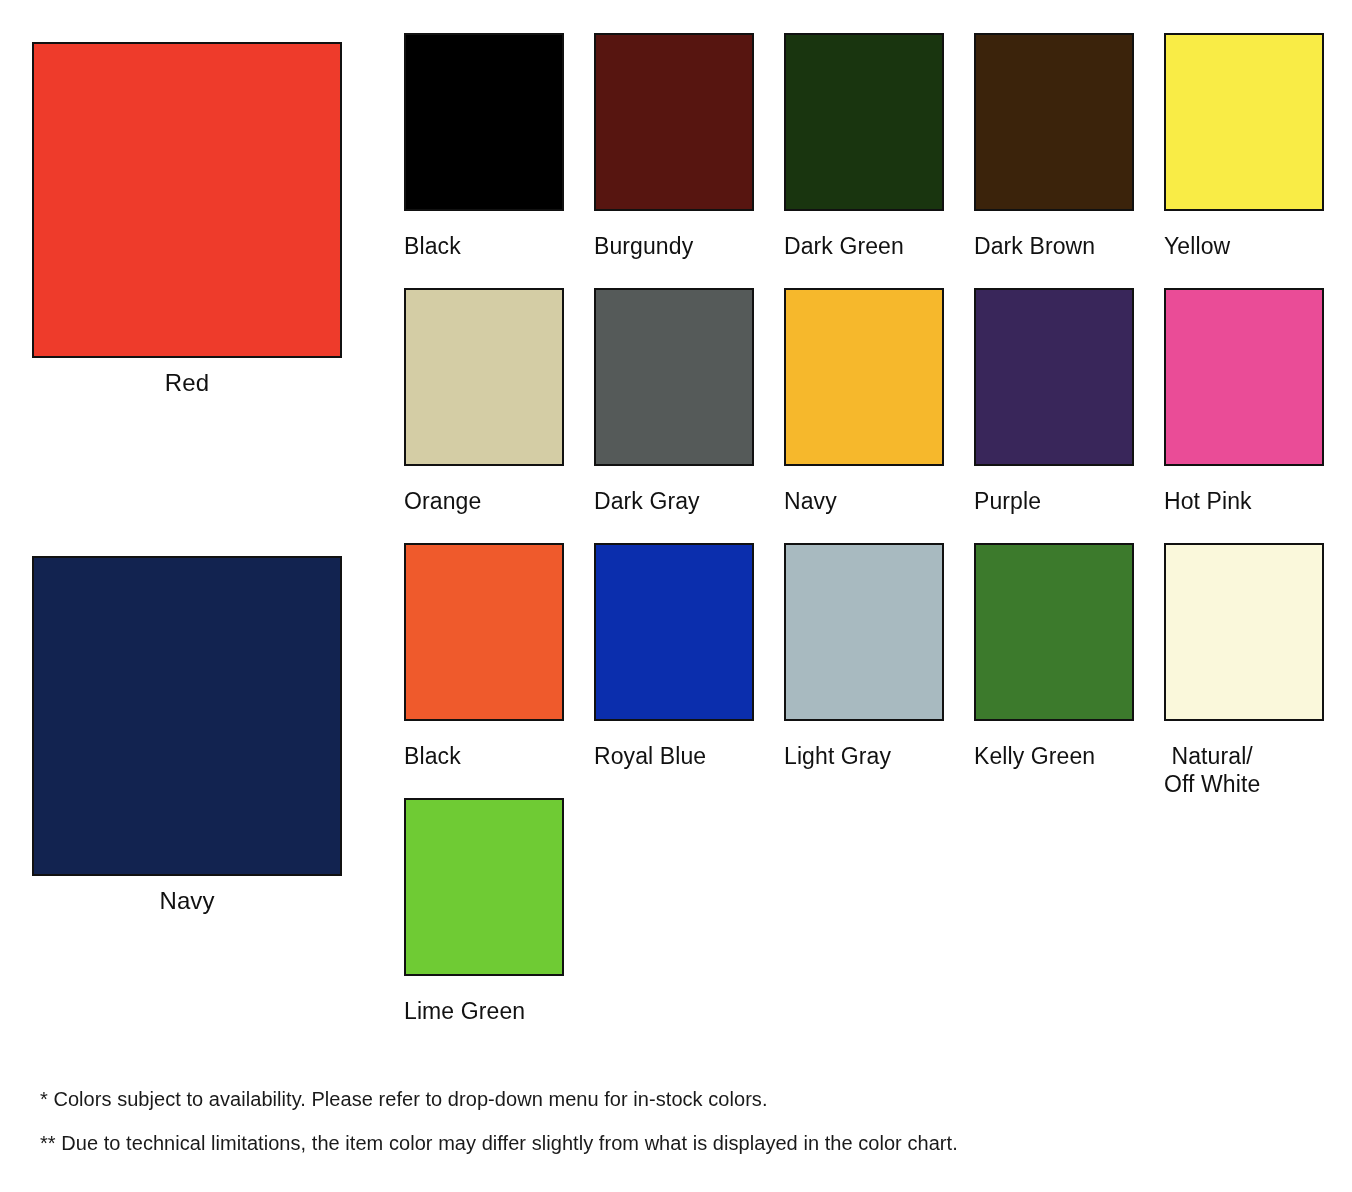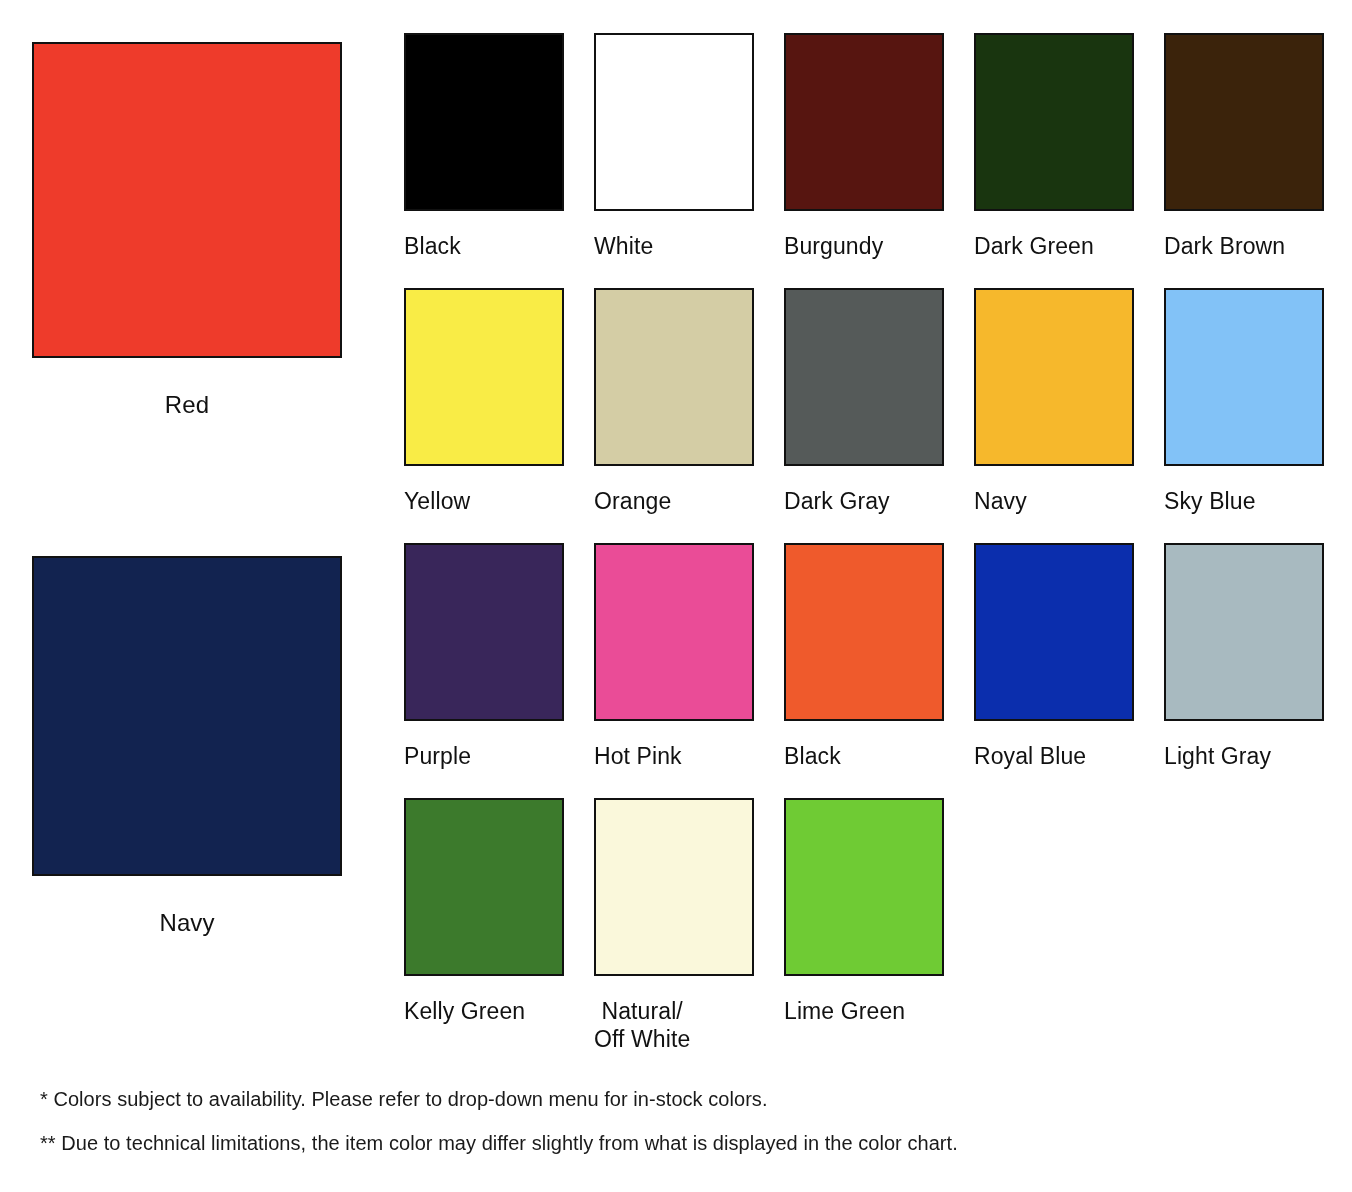--- a/index.html
+++ b/index.html
@@ -30,21 +30,21 @@
     flex-direction: column;
     align-items: center;
   }
   .feature .chip {
     width: 310px;
     height: 316px;
     border: 2px solid #111111;
     box-sizing: border-box;
   }
   .feature .caption {
-    margin-top: 32px;
+    margin-top: 10px;
     font-size: 24px;
     line-height: 29px;
     text-align: center;
     letter-spacing: 0.1px;
     color: #111111;
   }
   #feature-red   { left: 32px;  top: 42px;  }
   #feature-navy  { left: 32px;  top: 556px; }
   #feature-navy .chip { height: 320px; }
 
@@ -111,24 +111,20 @@
     <div class="chip" style="background-color: rgb(18, 35, 80);"></div>
     <div class="caption">Navy</div>
   </div>
 
   <div id="swatch-grid">
       <div class="cell">
         <div class="chip" style="background-color: rgb(0, 0, 0);"></div>
         <div class="caption">Black</div>
       </div>
       <div class="cell">
-        <div class="chip" style="background-color: rgb(255, 255, 255);"></div>
-        <div class="caption">White</div>
-      </div>
-      <div class="cell">
         <div class="chip" style="background-color: rgb(87, 21, 16);"></div>
         <div class="caption">Burgundy</div>
       </div>
       <div class="cell">
         <div class="chip" style="background-color: rgb(25, 53, 15);"></div>
         <div class="caption">Dark Green</div>
       </div>
       <div class="cell">
         <div class="chip" style="background-color: rgb(59, 35, 11);"></div>
         <div class="caption">Dark Brown</div>
@@ -141,24 +137,20 @@
         <div class="chip" style="background-color: rgb(212, 205, 165);"></div>
         <div class="caption">Orange</div>
       </div>
       <div class="cell">
         <div class="chip" style="background-color: rgb(85, 90, 89);"></div>
         <div class="caption">Dark Gray</div>
       </div>
       <div class="cell">
         <div class="chip" style="background-color: rgb(246, 184, 44);"></div>
         <div class="caption">Navy</div>
-      </div>
-      <div class="cell">
-        <div class="chip" style="background-color: rgb(130, 194, 247);"></div>
-        <div class="caption">Sky Blue</div>
       </div>
       <div class="cell">
         <div class="chip" style="background-color: rgb(57, 38, 90);"></div>
         <div class="caption">Purple</div>
       </div>
       <div class="cell">
         <div class="chip" style="background-color: rgb(234, 76, 151);"></div>
         <div class="caption">Hot Pink</div>
       </div>
       <div class="cell">

